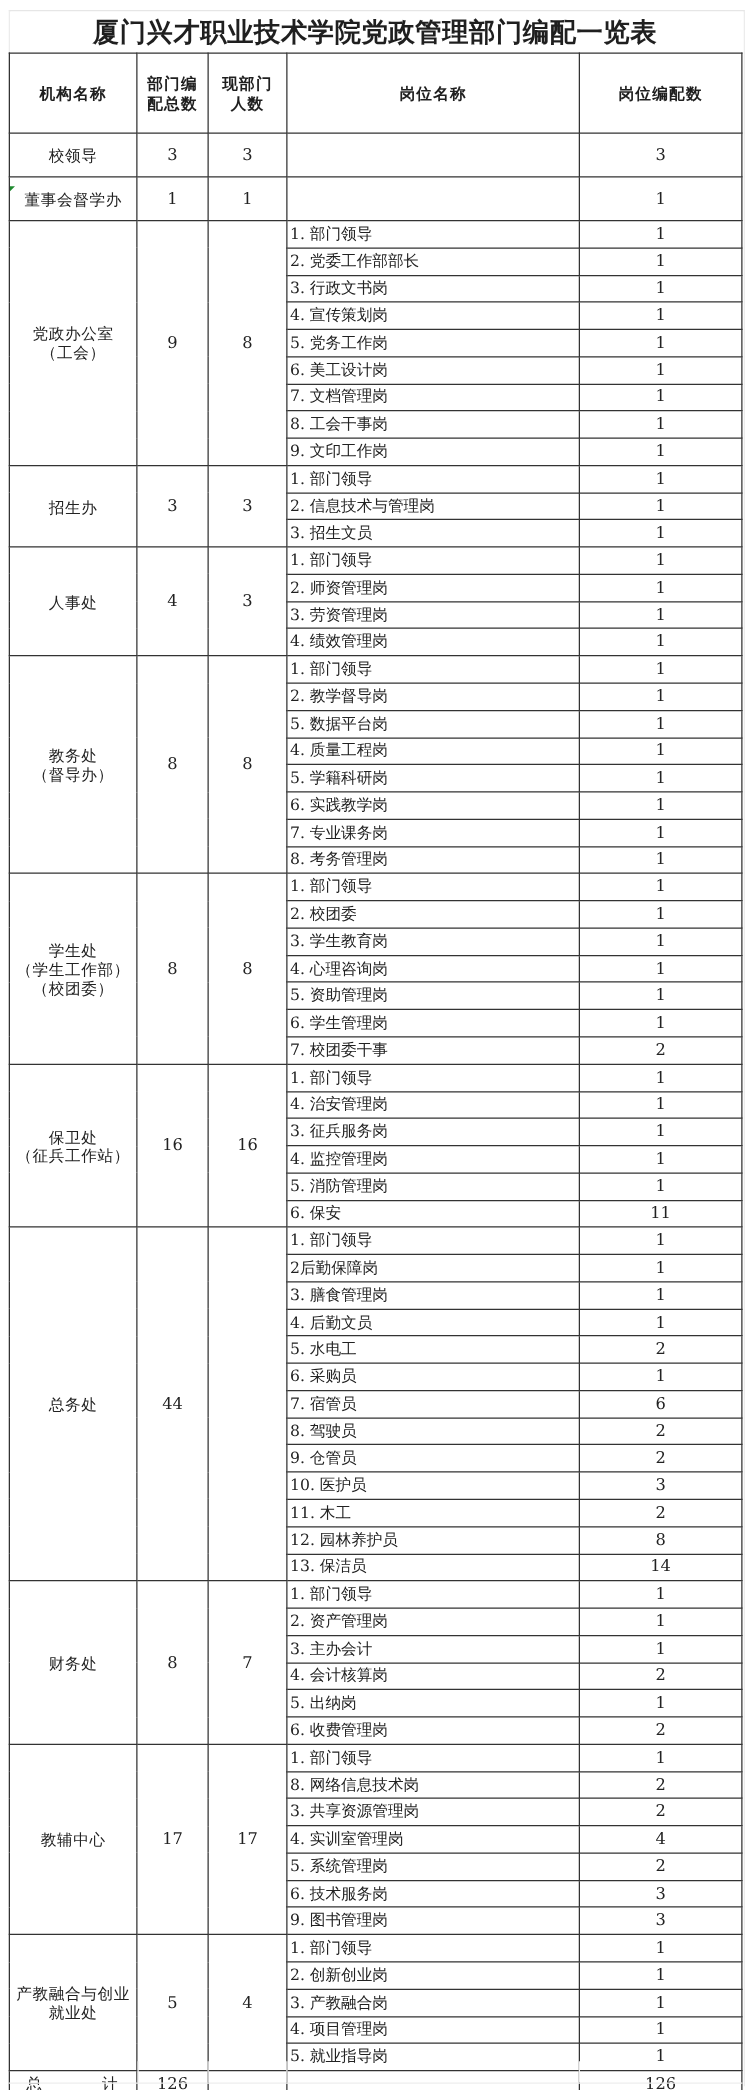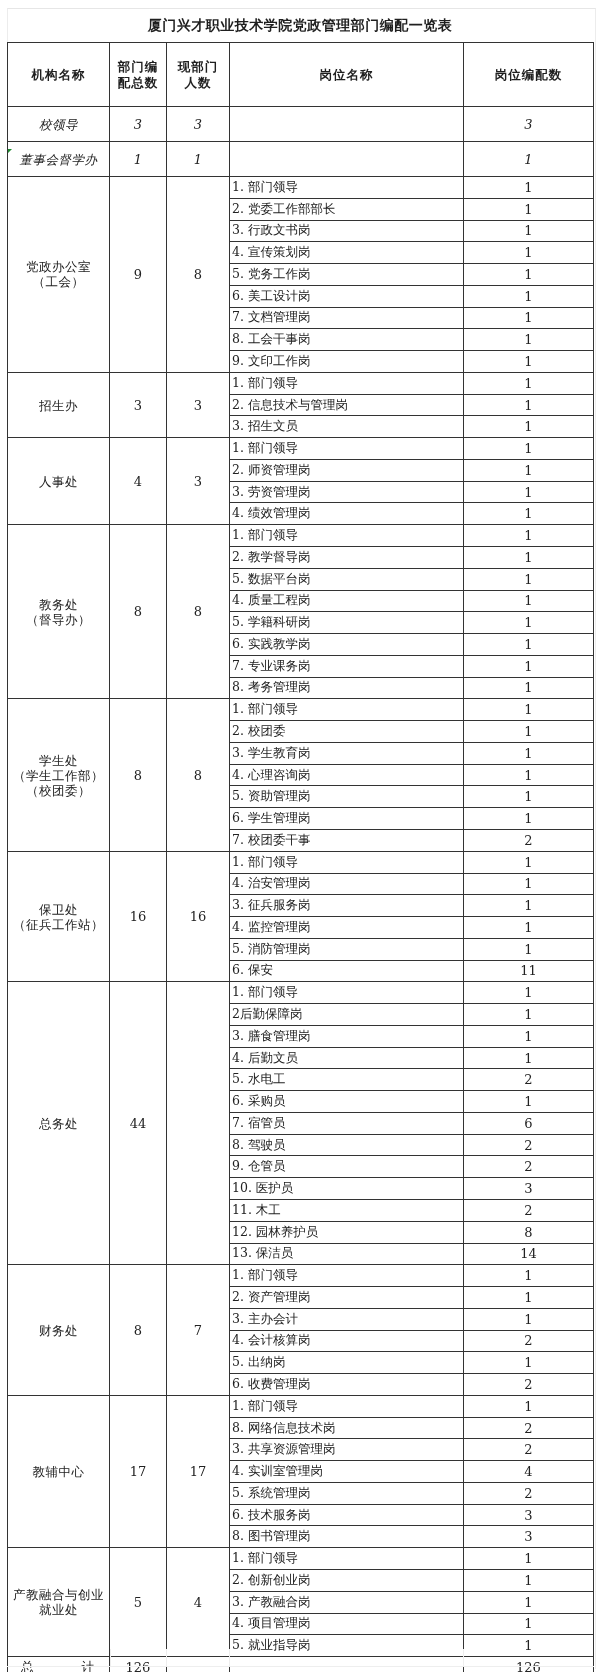--- a/index.html
+++ b/index.html
@@ -1,29 +1,29 @@
 <!DOCTYPE html>
 <html><head>
 <meta charset="utf-8">
 <style>
   html, body { margin: 0; padding: 0; background: #ffffff; }
   body { width: 600px; height: 1672px; position: relative; overflow: hidden;
          font-family: "DejaVu Serif", "Liberation Serif", serif; color: #222; }
   .sheet { position: absolute; left: 7px; top: 8px; width: 587px; height: 1660px;
            border-top: 1px solid #e6e6e6; border-left: 1px solid #ececec; border-right: 1px solid #ececec; }
   .title { position: absolute; left: 0; top: 9px; width: 600px; height: 33px; text-align: center;
-           font-size: 14px; line-height: 33px; font-weight: bold; letter-spacing: 0.5px; color: #1f1f1f; }
+           font-size: 21px; line-height: 33px; font-weight: bold; letter-spacing: 0.5px; color: #1f1f1f; }
   table.grid { position: absolute; left: 7px; top: 42px; border-collapse: collapse; table-layout: fixed;
                width: 587px; font-size: 12.5px; }
   table.grid td, table.grid th { border: 1.4px solid #333; padding: 0; text-align: center; vertical-align: middle;
                overflow: hidden; white-space: nowrap; }
   table.grid th { font-weight: bold; font-size: 12.5px; line-height: 16px; letter-spacing: 1px; color: #1f1f1f; }
   table.grid tr.hdr { height: 64px; }
   table.grid tr.r { height: 21.78px; }
-  table.grid tr.top { height: 35px; font-style: italic; }
+  table.grid tr.top { height: 35px; }
   td.pos { text-align: left !important; padding-left: 2px !important; }
   td.org { white-space: normal !important; line-height: 15px; letter-spacing: 0.5px; }
   td.num { font-size: 13px; }
   .c1 { width: 102px; } .c2 { width: 57px; } .c3 { width: 63px; } .c4 { width: 234px; } .c5 { width: 130px; }
   .marker { position: absolute; left: 8px; top: 149px; width: 0; height: 0;
             border-top: 4px solid #1e8a2e; border-right: 4px solid transparent; }
   .total-label { letter-spacing: 2px; text-decoration: underline; }
   .total-label span { display: inline-block; }
   .ghost { position: absolute; left: 7px; top: 1649px; width: 587px; height: 17px; border-bottom: 1px solid #eee; }
   .ghost div { position: absolute; top: 0; bottom: 0; border-left: 1px solid #eee; }
@@ -369,21 +369,21 @@
       </tr>
       <tr class="r">
         <td class="pos">5. 系统管理岗</td>
         <td class="num">2</td>
       </tr>
       <tr class="r">
         <td class="pos">6. 技术服务岗</td>
         <td class="num">3</td>
       </tr>
       <tr class="r">
-        <td class="pos">8. 图书管理岗</td>
+        <td class="pos">9. 图书管理岗</td>
         <td class="num">3</td>
       </tr>
       <tr class="r">
         <td class="org" rowspan="5">
           <div>产教融合与创业</div>
           <div>就业处</div>
         </td>
         <td class="num" rowspan="5">5</td>
         <td class="num" rowspan="5">4</td>
         <td class="pos">1. 部门领导</td>

